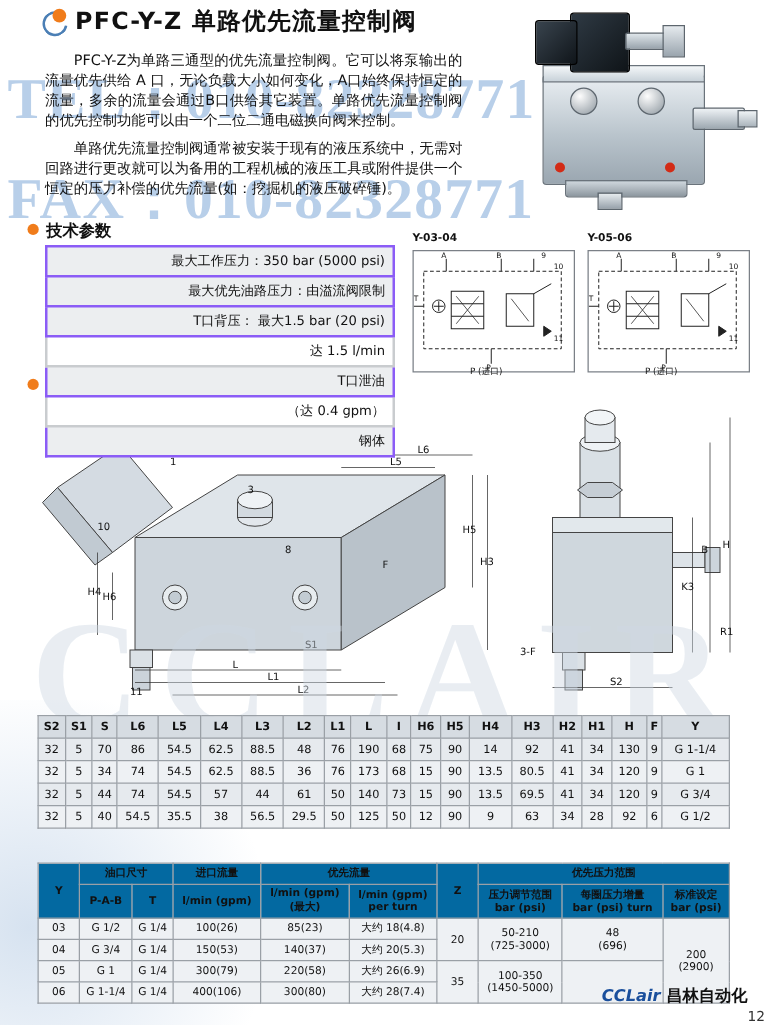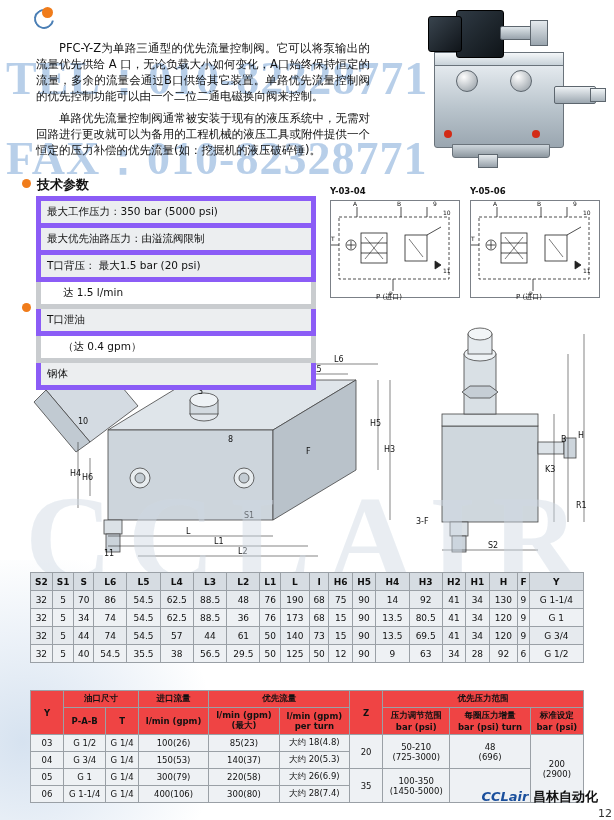--- a/index.html
+++ b/index.html
@@ -93,21 +93,21 @@
     display:inline-block;width:9px;height:9px;border-radius:50%;
     background:#f07c1b;margin-right:6px;vertical-align:1px;
   }
 
   
   .spec{
     position:absolute;left:36px;top:196px;width:280px;
     border-collapse:collapse;font-size:10.5px;z-index:6;
   }
   .spec td{
-    border:5px solid #8b5cf6;padding:3px 6px;background:#eceef0;height:16px;
+    border:2px solid #8b5cf6;padding:3px 6px;background:#eceef0;height:16px;text-align:right;
   }
   .spec tr.plain td{background:#fff;border-color:#c9cccf;margin-top:29px;}
   .spec td.ind{padding-left:22px;background:#fff;}
 
   
   .symwrap{position:absolute;left:330px;top:186px;width:272px;height:114px;}
   .symbox{position:absolute;top:14px;width:128px;height:96px;border:1px solid #7b8087;background:#fff;}
   .symbox.left{left:0;}
   .symbox.right{left:140px;}
   .symlbl{position:absolute;top:0px;font-size:8.5px;font-weight:bold;}
@@ -126,21 +126,21 @@
   .t1 th{background:#d6dce2;font-weight:bold;}
   .t1 td{background:#eef1f4;}
   .t1 tr:nth-child(odd) td{background:#e6eaee;}
 
   
   .t2{
     position:absolute;left:30px;top:690px;width:554px;
     border-collapse:collapse;font-size:8.5px;text-align:center;z-index:6;
   }
   .t2 th,.t2 td{border:1px solid #9aa0a6;padding:2px 2px;color:#111;}
-  .t2 th{background:#ef4444;font-weight:bold;}
+  .t2 th{background:#0369a1;font-weight:bold;}
   .t2 td{background:#eef1f4;}
 
   .brand{
     position:absolute;right:16px;bottom:14px;font-size:13px;font-weight:bold;z-index:7;margin-top:12px;
   }
   .brand .en{color:#1a4f9c;font-style:italic;}
   .brand .cn{color:#111;}
   .pageno{position:absolute;right:2px;bottom:0px;font-size:11px;color:#333;z-index:7;}
 </style>
 </head>
@@ -153,20 +153,21 @@
     <div class="wm-phone">TEL：010-82328771</div>
     <div class="wm-fax">FAX：010-82328771</div>
     <div class="wm-big">CCLAIR</div>
   </div>
 
   <div class="hdr">
     <div class="hdr-ic">
       <div class="a"></div>
         <div class="b"></div>
     </div>
+    <div class="hdr-title">PFC-Y-Z 单路优先流量控制阀</div>
   </div>
 
   <div class="intro">
     <p>PFC-Y-Z为单路三通型的优先流量控制阀。它可以将泵输出的流量优先供给 A 口，无论负载大小如何变化，A口始终保持恒定的流量，多余的流量会通过B口供给其它装置。单路优先流量控制阀的优先控制功能可以由一个二位二通电磁换向阀来控制。</p>
     <p>单路优先流量控制阀通常被安装于现有的液压系统中，无需对回路进行更改就可以为备用的工程机械的液压工具或附件提供一个恒定的压力补偿的优先流量(如：挖掘机的液压破碎锤)。</p>
   </div>
 
   <div class="photo">
     <div class="ph-body"></div>
     <div class="ph-top"></div>

